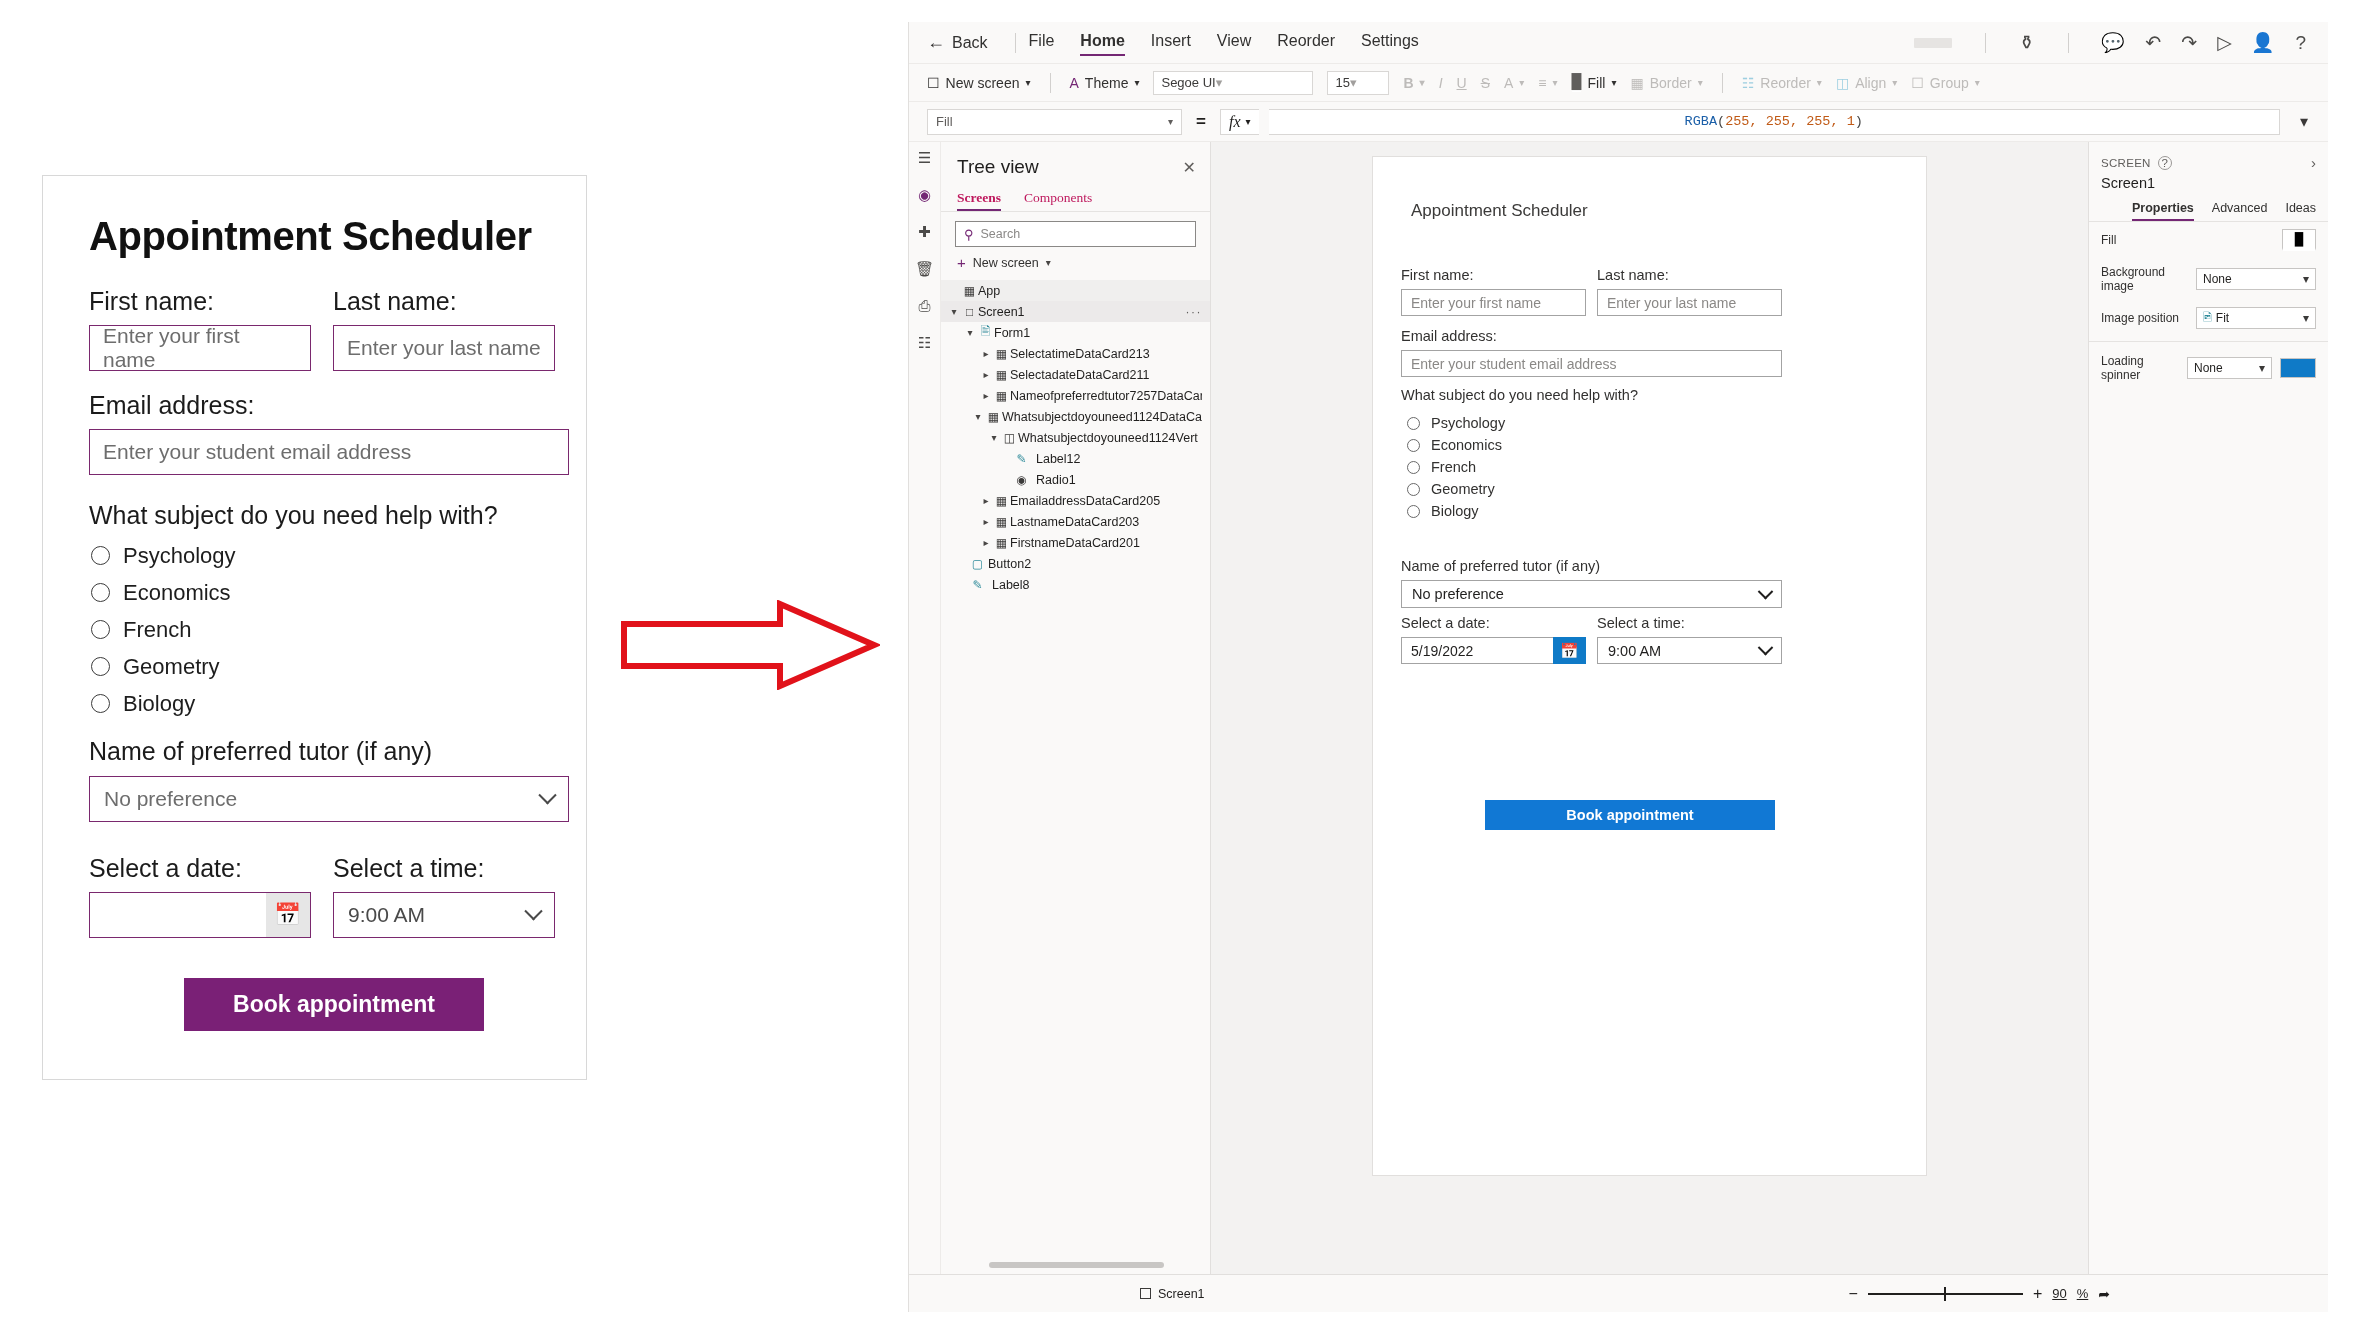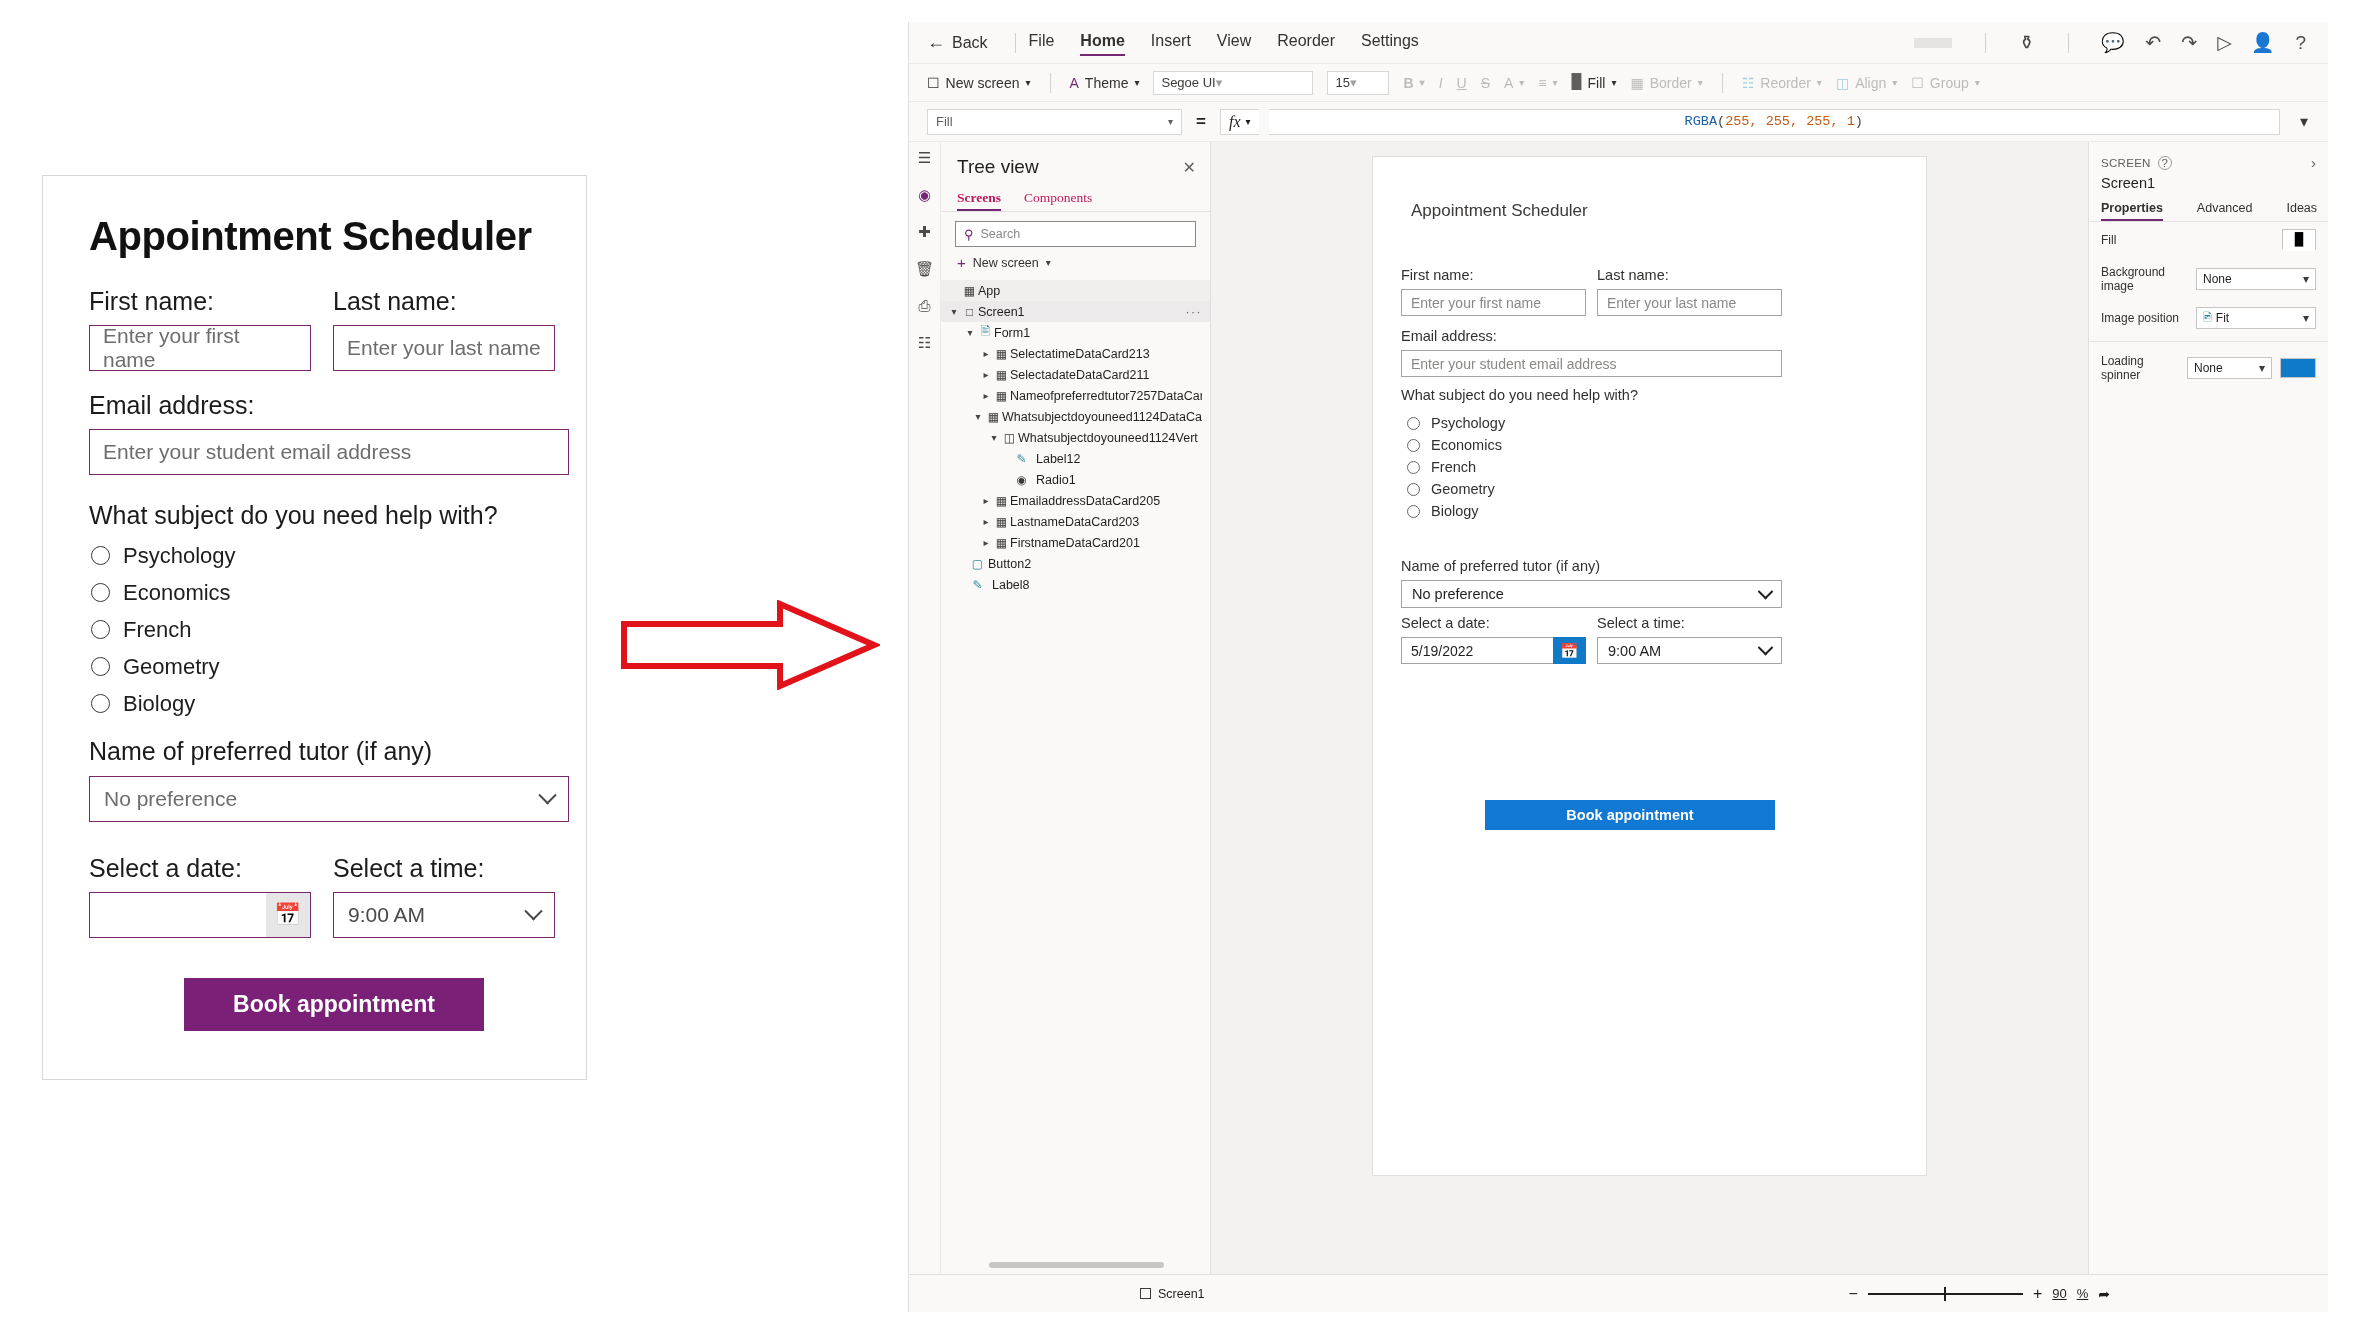--- a/index.html
+++ b/index.html
@@ -240,21 +240,21 @@
 
   
   .pa-props {
     width:240px; background:#faf9f8; border-left:1px solid #e1dfdd; padding-top:12px;
   }
   .pr-head { display:flex; align-items:center; padding:0 12px; gap:7px; }
   .pr-kicker { font-size:11.5px; color:#605e5c; letter-spacing:0.3px; }
   .pr-help { font-size:11.5px; color:#605e5c; border:1px solid #9a9896; border-radius:50%; width:14px; height:14px; display:flex; align-items:center; justify-content:center; }
   .pr-expand { margin-left:auto; font-size:15px; color:#605e5c; }
   .pr-name { padding:4px 12px 0 12px; font-size:14.5px; color:#201f1e; }
-  .pr-tabs { display:flex; gap:34px; padding:10px 12px 0 12px; font-size:12.5px; color:#323130; }
+  .pr-tabs { display:flex; gap:18px; padding:10px 12px 0 12px; font-size:12.5px; color:#323130;justify-content:flex-end; }
   .pr-tab { position:relative; padding-bottom:6px; }
   .pr-tab.active { font-weight:700; }
   .pr-tab.active:after { content:""; position:absolute; left:0; right:0; bottom:0; height:2.5px; background:#742774; }
   .pr-hr { height:1px; background:#e5e3e1; }
   .pr-row { display:flex; align-items:center; padding:7px 12px; gap:8px; min-height:28px; }
   .pr-lbl { font-size:12px; color:#323130; flex:1; }
   .pr-ctrl {
     width:120px; height:22px; border:1px solid #c7c5c3; background:#fff;
     display:flex; align-items:center; justify-content:space-between; padding:0 6px;
     font-size:12px; color:#201f1e;

